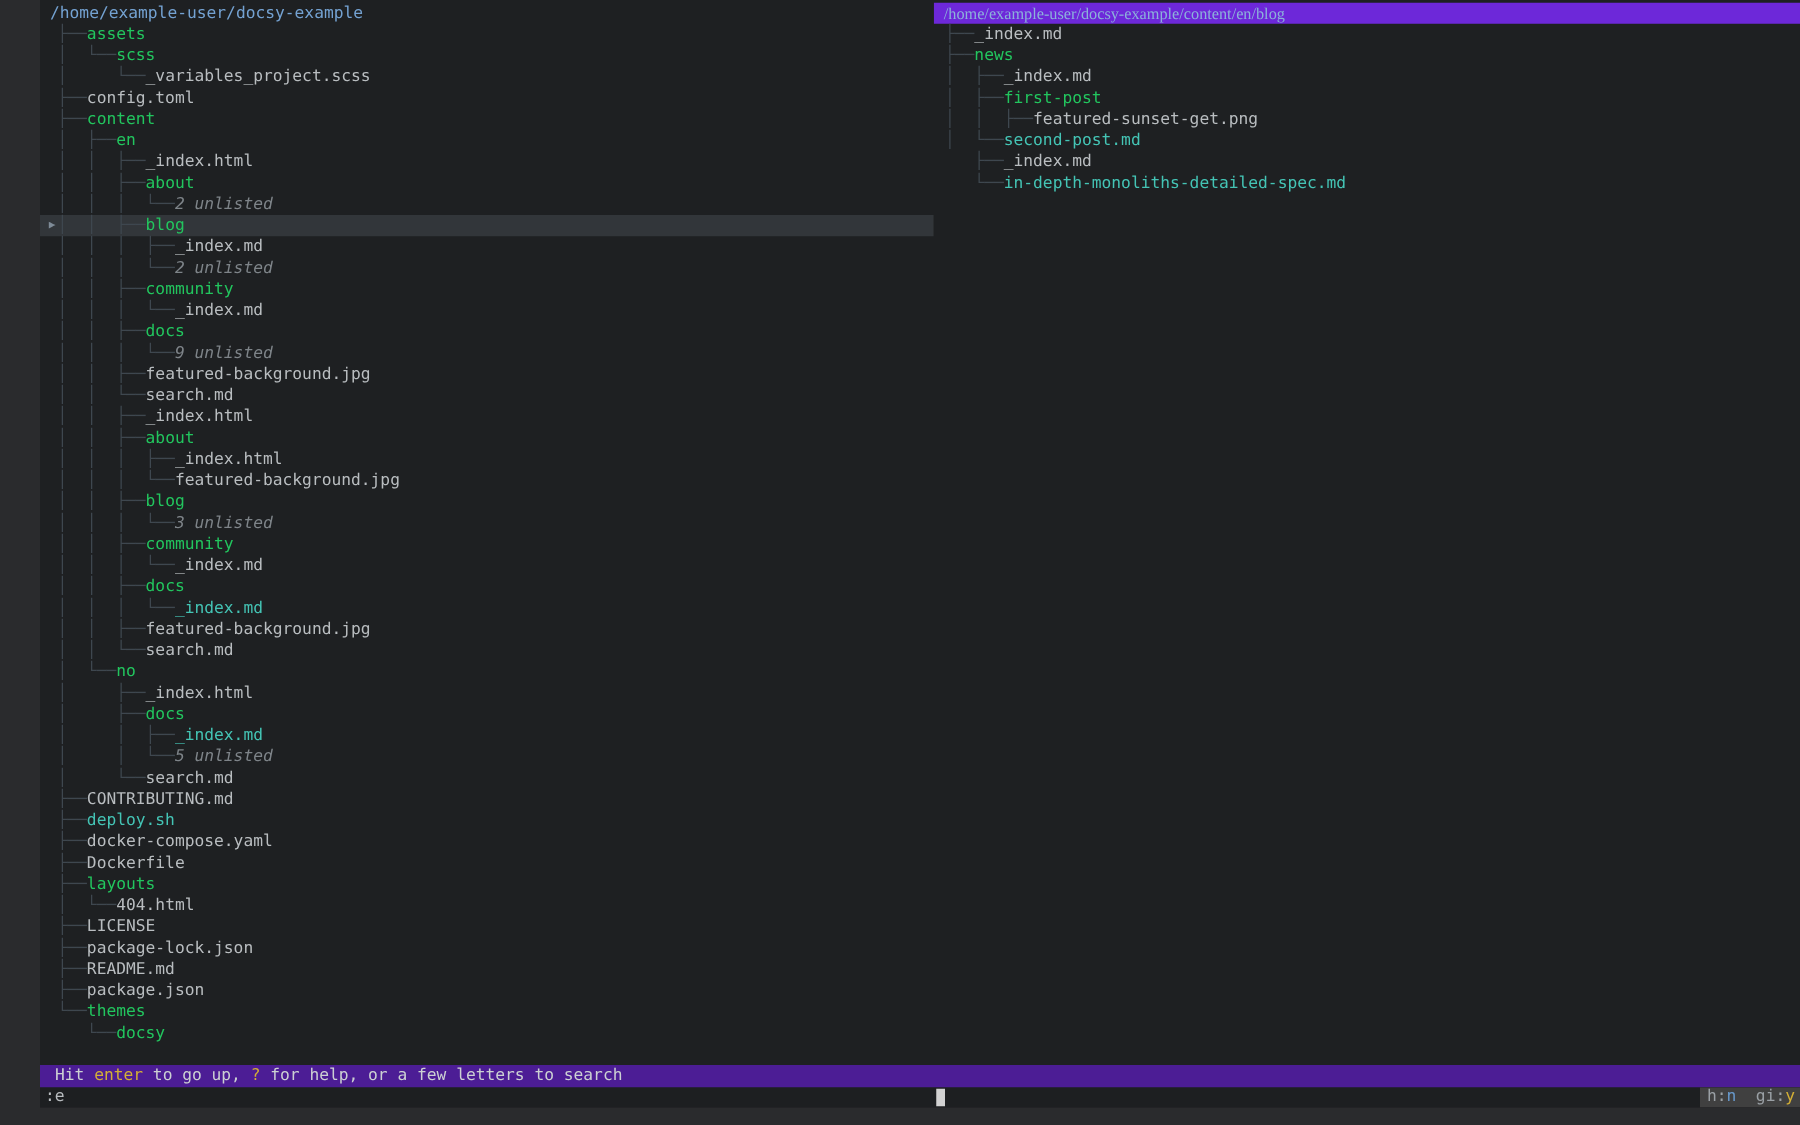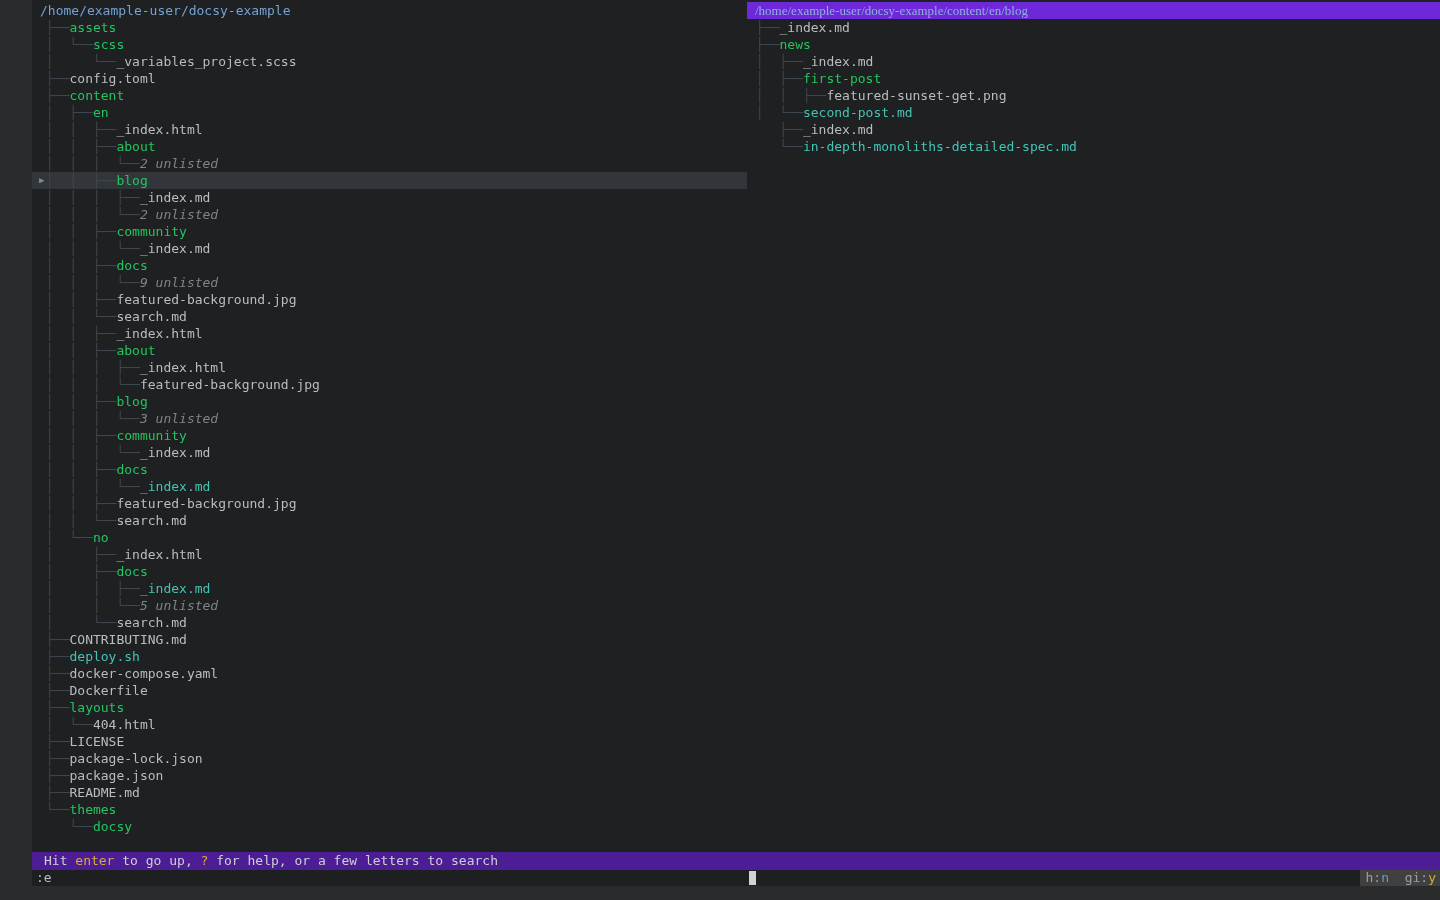--- a/index.html
+++ b/index.html
@@ -117,22 +117,22 @@
           <div class="row"><span class="prefix">│     │  └──</span><span class="label unlisted">5 unlisted</span></div>
           <div class="row"><span class="prefix">│     └──</span><span class="label file">search.md</span></div>
           <div class="row"><span class="prefix">├──</span><span class="label file">CONTRIBUTING.md</span></div>
           <div class="row"><span class="prefix">├──</span><span class="label special">deploy.sh</span></div>
           <div class="row"><span class="prefix">├──</span><span class="label file">docker-compose.yaml</span></div>
           <div class="row"><span class="prefix">├──</span><span class="label file">Dockerfile</span></div>
           <div class="row"><span class="prefix">├──</span><span class="label dir">layouts</span></div>
           <div class="row"><span class="prefix">│  └──</span><span class="label file">404.html</span></div>
           <div class="row"><span class="prefix">├──</span><span class="label file">LICENSE</span></div>
           <div class="row"><span class="prefix">├──</span><span class="label file">package-lock.json</span></div>
+          <div class="row"><span class="prefix">├──</span><span class="label file">README.md</span></div>
           <div class="row"><span class="prefix">├──</span><span class="label file">package.json</span></div>
-          <div class="row"><span class="prefix">├──</span><span class="label file">README.md</span></div>
           <div class="row"><span class="prefix">└──</span><span class="label dir">themes</span></div>
           <div class="row"><span class="prefix">   └──</span><span class="label dir">docsy</span></div>
         </div>
     </div>
     <div class="panel panel-right">
       <div class="panel-title">/home/example-user/docsy-example/content/en/blog</div>
       <div id="right-tree">
           <div class="row"><span class="prefix">├──</span><span class="label file">_index.md</span></div>
           <div class="row"><span class="prefix">├──</span><span class="label dir">news</span></div>
           <div class="row"><span class="prefix">│  ├──</span><span class="label file">_index.md</span></div>

